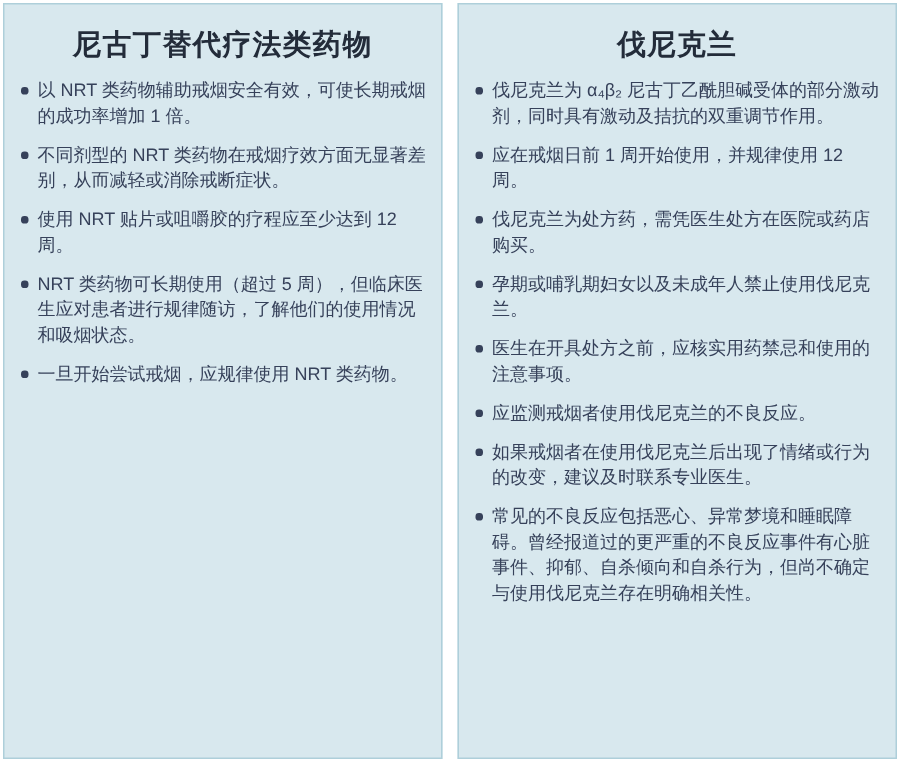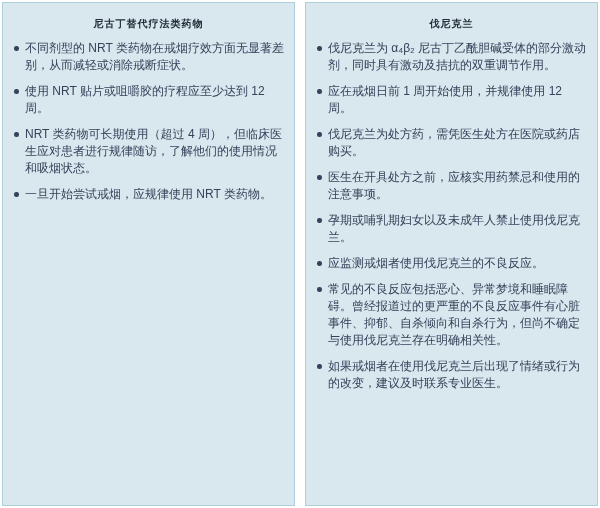--- a/index.html
+++ b/index.html
@@ -21,21 +21,21 @@
     flex: 1 1 0;
     box-sizing: border-box;
     background: #d8e8ee;
     border: 1px solid #aecfda;
     padding: 8px 10px 8px 10px;
     overflow: hidden;
   }
   .panel-title {
     margin: 6px 0 9px 0;
     text-align: center;
-    font-size: 10px;
+    font-size: 19px;
     font-weight: bold;
     letter-spacing: 1px;
     color: #232c3a;
   }
   ul.bullet-list {
     list-style: none;
     margin: 0;
     padding: 0;
   }
   li.bullet-item {
@@ -69,29 +69,33 @@
 </head>
 <body>
 
 <div class="page">
 
   <section class="panel">
     <h2 class="panel-title">尼古丁替代疗法类药物</h2>
     <ul class="bullet-list">
       <li class="bullet-item">
         <span class="bullet-dot"></span>
+        <span class="bullet-text">以 NRT 类药物辅助戒烟安全有效，可使长期戒烟的成功率增加 1 倍。</span>
+      </li>
+      <li class="bullet-item">
+        <span class="bullet-dot"></span>
         <span class="bullet-text">不同剂型的 NRT 类药物在戒烟疗效方面无显著差别，从而减轻或消除戒断症状。</span>
       </li>
       <li class="bullet-item">
         <span class="bullet-dot"></span>
         <span class="bullet-text">使用 NRT 贴片或咀嚼胶的疗程应至少达到 12 周。</span>
       </li>
       <li class="bullet-item">
         <span class="bullet-dot"></span>
-        <span class="bullet-text">NRT 类药物可长期使用（超过 4 周），但临床医生应对患者进行规律随访，了解他们的使用情况和吸烟状态。</span>
+        <span class="bullet-text">NRT 类药物可长期使用（超过 5 周），但临床医生应对患者进行规律随访，了解他们的使用情况和吸烟状态。</span>
       </li>
       <li class="bullet-item">
         <span class="bullet-dot"></span>
         <span class="bullet-text">一旦开始尝试戒烟，应规律使用 NRT 类药物。</span>
       </li>
     </ul>
   </section>
 
   <section class="panel">
     <h2 class="panel-title">伐尼克兰</h2>
@@ -103,34 +107,34 @@
       <li class="bullet-item">
         <span class="bullet-dot"></span>
         <span class="bullet-text">应在戒烟日前 1 周开始使用，并规律使用 12 周。</span>
       </li>
       <li class="bullet-item">
         <span class="bullet-dot"></span>
         <span class="bullet-text">伐尼克兰为处方药，需凭医生处方在医院或药店购买。</span>
       </li>
       <li class="bullet-item">
         <span class="bullet-dot"></span>
-        <span class="bullet-text">医生在开具处方之前，应核实用药禁忌和使用的注意事项。</span>
+        <span class="bullet-text">孕期或哺乳期妇女以及未成年人禁止使用伐尼克兰。</span>
       </li>
       <li class="bullet-item">
         <span class="bullet-dot"></span>
-        <span class="bullet-text">孕期或哺乳期妇女以及未成年人禁止使用伐尼克兰。</span>
+        <span class="bullet-text">医生在开具处方之前，应核实用药禁忌和使用的注意事项。</span>
       </li>
       <li class="bullet-item">
         <span class="bullet-dot"></span>
         <span class="bullet-text">应监测戒烟者使用伐尼克兰的不良反应。</span>
       </li>
       <li class="bullet-item">
         <span class="bullet-dot"></span>
-        <span class="bullet-text">常见的不良反应包括恶心、异常梦境和睡眠障碍。曾经报道过的更严重的不良反应事件有心脏事件、抑郁、自杀倾向和自杀行为，但尚不确定与使用伐尼克兰存在明确相关性。</span>
+        <span class="bullet-text">如果戒烟者在使用伐尼克兰后出现了情绪或行为的改变，建议及时联系专业医生。</span>
       </li>
       <li class="bullet-item">
         <span class="bullet-dot"></span>
-        <span class="bullet-text">如果戒烟者在使用伐尼克兰后出现了情绪或行为的改变，建议及时联系专业医生。</span>
+        <span class="bullet-text">常见的不良反应包括恶心、异常梦境和睡眠障碍。曾经报道过的更严重的不良反应事件有心脏事件、抑郁、自杀倾向和自杀行为，但尚不确定与使用伐尼克兰存在明确相关性。</span>
       </li>
     </ul>
   </section>
 
 </div>
 
 </body></html>

